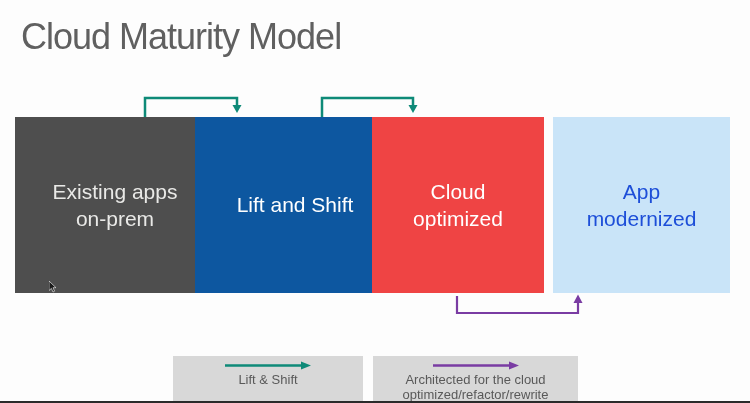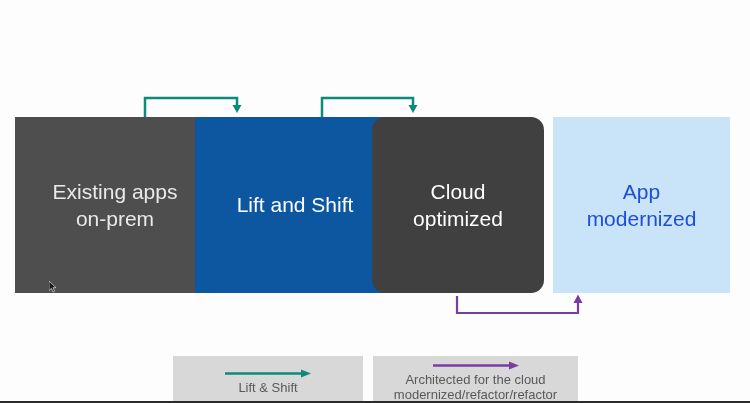--- a/index.html
+++ b/index.html
@@ -40,29 +40,30 @@
   .bottom-bar{
     position:absolute;left:0;bottom:0;width:750px;height:2px;background:#2b2b2b;
   }
   .cursor{position:absolute;left:49px;top:281px;}
 </style>
 </head>
 <body>
 
 <div id="slide" style="background: rgb(253, 253, 253);">
 
+  <div class="title" style="color: rgb(96, 96, 96);">Cloud Maturity Model</div>
 
   <div id="box-0" class="mbox" style="background: rgb(78, 78, 78); color: rgb(233, 233, 231);">
     <span class="lbl">Existing apps
 on-prem</span>
   </div>
   <div id="box-1" class="mbox" style="background: rgb(13, 87, 160); color: rgb(255, 255, 255);">
     <span class="lbl">Lift and Shift</span>
   </div>
-  <div id="box-2" class="mbox" style="background: #404040; color: rgb(255, 255, 255); border-radius: 13px;">
+  <div id="box-2" class="mbox" style="background: #ef4444; color: rgb(255, 255, 255);">
     <span class="lbl">Cloud
 optimized</span>
   </div>
   <div id="box-3" class="mbox" style="background: rgb(201, 228, 248); color: #1d4ed8;">
     <span class="lbl">App
 modernized</span>
   </div>
 
   <svg class="arrows-overlay" width="750" height="403" viewBox="0 0 750 403">
     <g>
@@ -72,35 +73,35 @@
     <g>
       <path d="M322,117 V98 H413 V106" fill="none" stroke-width="2.5" stroke="#0E8A78"></path>
       <polygon points="408.5,105 417.5,105 413,113" fill="#0E8A78"></polygon>
     </g>
     <g>
       <path d="M457,296 V313 H578 V302" fill="none" stroke-width="2.2" stroke="#7A3CA3"></path>
       <polygon points="573.5,303 582.5,303 578,294.5" fill="#7A3CA3"></polygon>
     </g>
   </svg>
 
-  <div id="legend-0" class="legend-box" style="background: rgb(216, 216, 216); color: rgb(89, 89, 89); justify-content: center;">
+  <div id="legend-0" class="legend-box" style="background: rgb(216, 216, 216); color: rgb(89, 89, 89);">
     <svg class="legend-arrow" width="86" height="9" viewBox="0 0 86 9">
       <line x1="0" y1="4.5" x2="76" y2="4.5" stroke-width="2.5" stroke="#0E8A78"></line>
       <polygon points="76,0.5 76,8.5 86,4.5" fill="#0E8A78"></polygon>
     </svg>
     <span>Lift &amp; Shift</span>
   </div>
 
   <div id="legend-1" class="legend-box" style="background: rgb(216, 216, 216); color: rgb(89, 89, 89);">
     <svg class="legend-arrow" width="86" height="9" viewBox="0 0 86 9">
       <line x1="0" y1="4.5" x2="76" y2="4.5" stroke-width="2.5" stroke="#7A3CA3"></line>
       <polygon points="76,0.5 76,8.5 86,4.5" fill="#7A3CA3"></polygon>
     </svg>
     <span>Architected for the cloud</span>
-    <span>modernized/refactor/refactor</span>
+    <span>optimized/refactor/rewrite</span>
   </div>
 
   <svg class="cursor" width="9" height="12" viewBox="0 0 9 12">
     <polygon points="0,0 0,9.5 2.4,7.4 4,11 5.6,10.2 4,6.7 7,6.7" stroke="#ffffff" stroke-width="0.6" fill="#1A1A1A"></polygon>
   </svg>
 
   <div class="bottom-bar"></div>
 
 </div>
 

